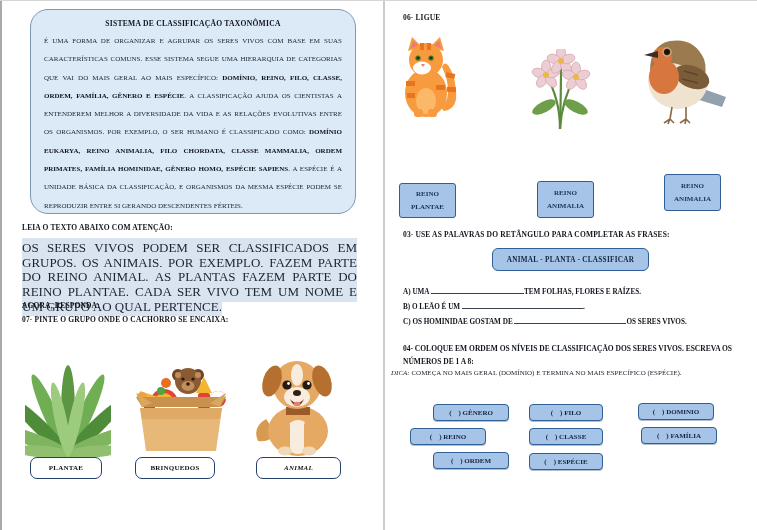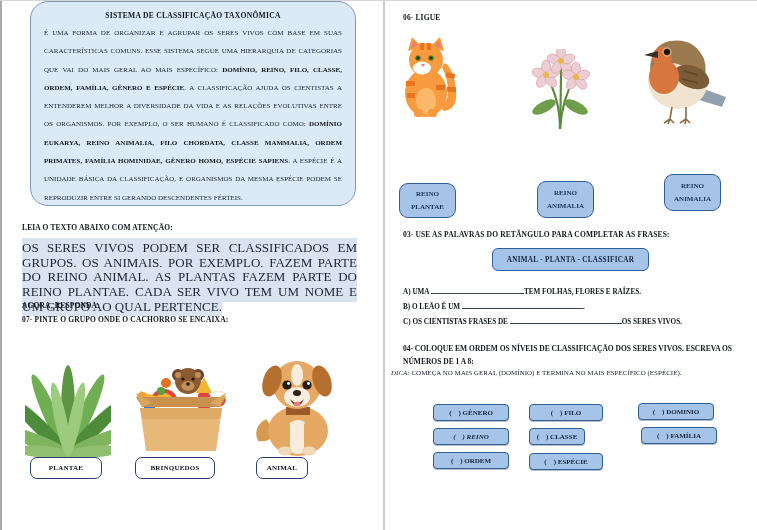--- a/index.html
+++ b/index.html
@@ -7,21 +7,21 @@
   .sheet {
     position:relative; width:757px; height:530px; overflow:hidden;
     background:#ffffff; border-top:1px solid #d6d6d6;
     font-family:"Liberation Serif", serif; color:#1b2028;
   }
   .edge-left { position:absolute; left:0; top:0; width:2px; height:530px; background:#a9a9a9; }
   .divider  { position:absolute; left:383px; top:0; width:1.5px; height:530px; background:#cccccc; }
 
   
   .info-box {
-    position:absolute; left:30px; top:0; width:326px; height:205px;
+    position:absolute; left:30px; top:8px; width:326px; height:205px;
     background:#dce9f7; border:1.5px solid #7d97b5; border-radius:18px;
     padding:9px 13px 6px 13px;
   }
   .info-title { text-align:center; font-weight:bold; font-size:7.6px; letter-spacing:.25px; color:#10151c; margin-bottom:4px; }
   .info-body  { font-size:7px; line-height:18.3px; text-align:justify; color:#222a35; }
   .info-body b { color:#10151c; }
 
   .h-bold { position:absolute; font-size:7.5px; font-weight:bold; color:#10151c; letter-spacing:.15px; }
 
   .hl-par { position:absolute; left:22px; top:240px; width:335px; font-size:13px; line-height:14.8px; text-align:justify; }
@@ -31,21 +31,21 @@
   .opt-label {
     position:absolute; height:22px; background:#ffffff;
     border:1.2px solid #22406b; border-radius:7px;
     display:flex; align-items:center; justify-content:center;
     font-size:7px; font-weight:bold; color:#10151c; letter-spacing:.2px;
   }
 
   
   .reino-box {
     position:absolute; width:57px; background:#a6c4e7;
-    border:1.3px solid #2f5f94; border-radius:9px;
+    border:1.3px solid #2f5f94; border-radius:3px;
     display:flex; flex-direction:column; align-items:center; justify-content:center;
     font-size:7px; font-weight:bold; color:#173358; text-align:center;
     line-height:13px; padding:3px 0;
   }
   .word-bank {
     position:absolute; left:492px; top:247px; width:157px; height:23px;
     background:#a6c4e7; border:1.4px solid #2f5f94; border-radius:6px;
     display:flex; align-items:center; justify-content:center;
     font-size:7.2px; font-weight:bold; color:#14253f; letter-spacing:.3px;
   }
@@ -145,21 +145,21 @@
       <circle cx="59" cy="36" r="4.6" fill="#241a12"></circle>
     <circle cx="40.5" cy="34.5" r="1.4" fill="#ffffff"></circle>
       <circle cx="60.5" cy="34.5" r="1.4" fill="#ffffff"></circle>
     <ellipse cx="49" cy="44" rx="4" ry="3" fill="#2e2018"></ellipse>
     <path d="M42 50 Q49 58 56 50 Q53 57 49 57 Q45 57 42 50 Z" fill="#6b3324"></path>
     <ellipse cx="49" cy="55" rx="3.4" ry="2.2" fill="#e87e74"></ellipse>
   </svg>
 
   <div class="opt-label" style="left:30px; top:456px; width:72px;">PLANTAE</div>
   <div class="opt-label" style="left:135px; top:456px; width:80px;">BRINQUEDOS</div>
-  <div class="opt-label" style="left:256px; top:456px; width:52px;">ANIMAL</div>
+  <div class="opt-label" style="left:256px; top:456px; width:85px;font-style:italic;">ANIMAL</div>
 
   <div class="h-bold" style="left:403px; top:12px;">06- LIGUE</div>
 
   <svg class="fig" style="left:398px; top:34px;" width="64" height="84" viewBox="0 0 64 84">
     <path d="M46 76 Q60 74 58 56 Q57 40 50 30 Q46 26 44 32 Q50 44 50 56 Q50 68 42 72 Z" fill="#f79b3e"></path>
     <rect x="48" y="38" width="9" height="5" fill="#e8741f" transform="rotate(12 52 40)"></rect>
     <rect x="49" y="52" width="9" height="5" fill="#e8741f" transform="rotate(4 53 54)"></rect>
     <ellipse cx="28" cy="58" rx="21" ry="24" fill="#f79b3e"></ellipse>
     <rect x="8" y="46" width="9" height="5" fill="#e8741f"></rect>
     <rect x="38" y="50" width="9" height="5" fill="#e8741f"></rect>
@@ -240,26 +240,26 @@
   <div class="reino-box" style="left:664px; top:173px; height:37px;">
     <span>REINO</span>
     <span>ANIMALIA</span>
   </div>
 
   <div class="h-bold" style="left:403px; top:229px;">03- USE AS PALAVRAS DO RETÂNGULO PARA COMPLETAR AS FRASES:</div>
   <div class="word-bank">ANIMAL -  PLANTA - CLASSIFICAR</div>
 
   <div class="sentence" style="top:286px;"><span>A) UMA </span><span class="blank" style="width:93px;"></span><span>TEM FOLHAS, FLORES E RAÍZES.</span></div>
   <div class="sentence" style="top:301px;"><span>B) O LEÃO É UM </span><span class="blank" style="width:121px;"></span><span>.</span></div>
-  <div class="sentence" style="top:316px;"><span>C) OS CIENTISTAS FRASES DE </span><span class="blank" style="width:112px;"></span><span>OS SERES VIVOS.</span></div>
+  <div class="sentence" style="top:316px;"><span>C) OS HOMINIDAE GOSTAM DE </span><span class="blank" style="width:112px;"></span><span>OS SERES VIVOS.</span></div>
 
   <div class="q4-head">04- COLOQUE EM ORDEM OS NÍVEIS DE CLASSIFICAÇÃO DOS SERES VIVOS. ESCREVA OS NÚMEROS DE 1 A 8:</div>
   <div class="q4-hint"><span class="dica">DICA:</span><span> COMEÇA NO MAIS GERAL (DOMÍNIO) E TERMINA NO MAIS ESPECÍFICO (ESPÉCIE).</span></div>
 
   <div class="lvl" style="left:433px; top:403px;">(&nbsp;&nbsp;&nbsp;&nbsp;)&nbsp;GÊNERO</div>
   <div class="lvl" style="left:529px; top:403px; width:74px;">(&nbsp;&nbsp;&nbsp;&nbsp;)&nbsp;FILO</div>
   <div class="lvl" style="left:638px; top:402px;">(&nbsp;&nbsp;&nbsp;&nbsp;)&nbsp;DOMINIO</div>
-  <div class="lvl" style="left:433px; top:427px;font-style:italic;">(&nbsp;&nbsp;&nbsp;&nbsp;)&nbsp;REINO</div>
-  <div class="lvl" style="left:529px; top:427px; width:56px;">(&nbsp;&nbsp;&nbsp;&nbsp;)&nbsp;CLASSE</div>
+  <div class="lvl" style="left:410px; top:427px;">(&nbsp;&nbsp;&nbsp;&nbsp;)&nbsp;REINO</div>
+  <div class="lvl" style="left:529px; top:427px; width:74px;">(&nbsp;&nbsp;&nbsp;&nbsp;)&nbsp;CLASSE</div>
   <div class="lvl" style="left:641px; top:426px;">(&nbsp;&nbsp;&nbsp;&nbsp;)&nbsp;FAMÍLIA</div>
   <div class="lvl" style="left:433px; top:451px;">(&nbsp;&nbsp;&nbsp;&nbsp;)&nbsp;ORDEM</div>
   <div class="lvl" style="left:529px; top:452px; width:74px;">(&nbsp;&nbsp;&nbsp;&nbsp;)&nbsp;ESPÉCIE</div>
 </div>
 
 </body></html>

